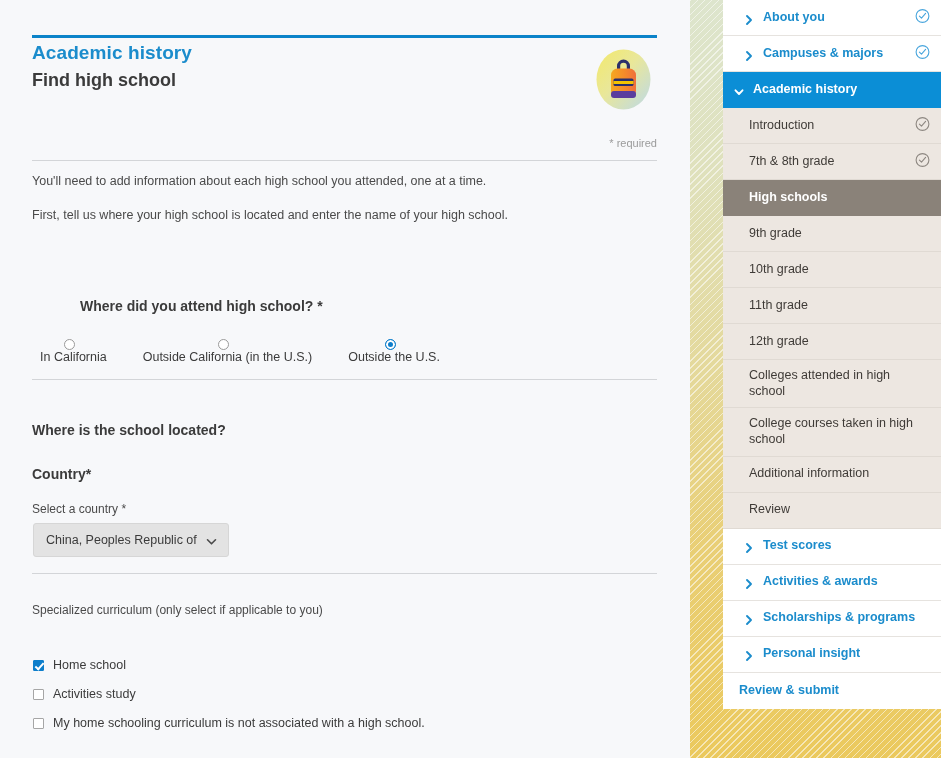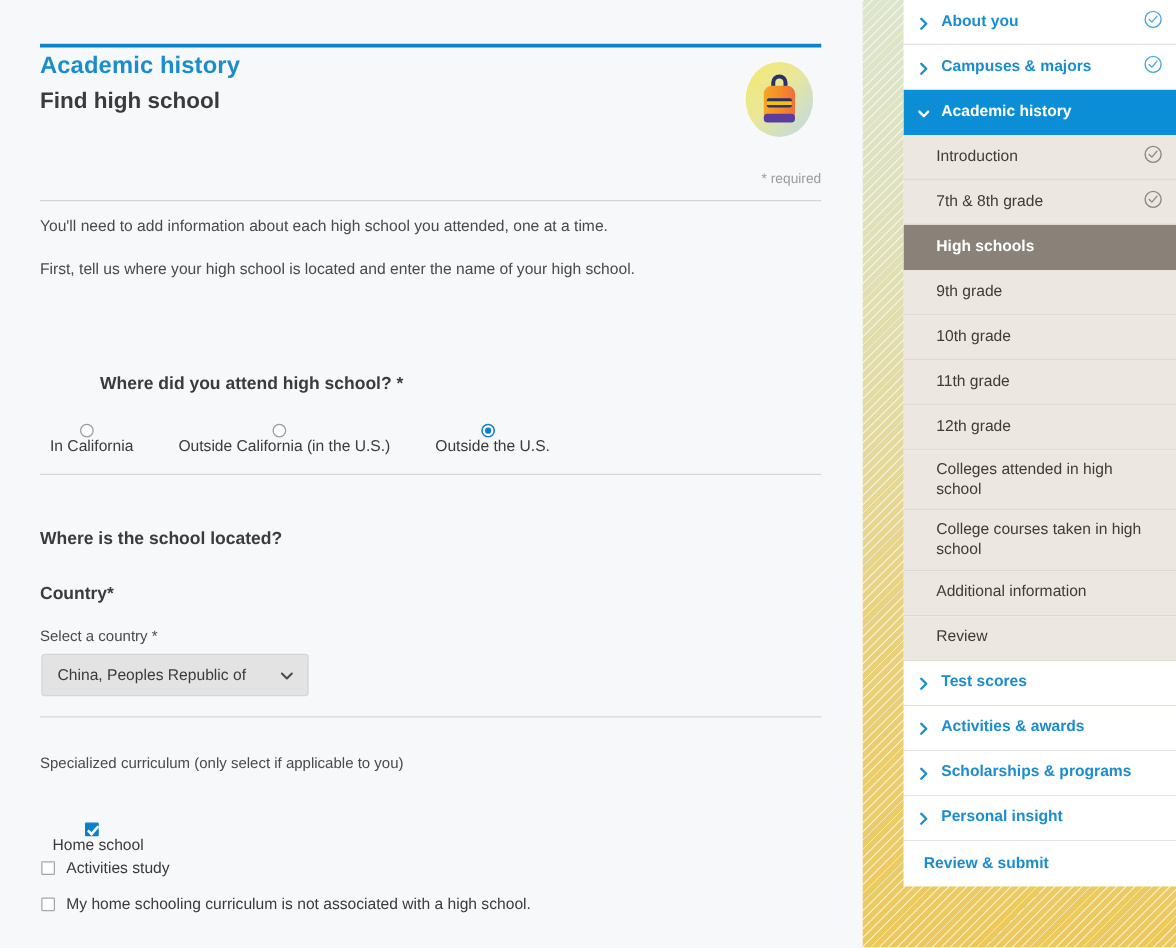--- a/index.html
+++ b/index.html
@@ -77,34 +77,34 @@
     border: 1px solid #0d7ecb; background: #0d7ecb;
     box-shadow: inset 0 0 0 2px #fff;
   }
   .radio-text { font-size: 12.5px; color: #3b3b3b; margin-left: 8px; white-space: nowrap; }
 
   
   .field-label {
     position: absolute; left: 32px; top: 502px; font-size: 12px; color: #4a4a4a;
   }
   .select-box {
-    position: absolute; left: 33px; top: 523px; width: 214px; height: 34px;
+    position: absolute; left: 33px; top: 523px; width: 196px; height: 34px;
     background: #e3e3e3; border: 1px solid #d6d6d6; border-radius: 3px;
     display: flex; align-items: center; justify-content: space-between;
     padding: 0 10px 0 12px;
   }
   .select-value { font-size: 12.5px; color: #3b3b3b; }
   .chev { width: 13px; height: 13px; }
 
   
   .hint {
     position: absolute; left: 32px; top: 603px; font-size: 12px; color: #4a4a4a;
   }
   .cb-row { position: absolute; left: 33px; display: flex; align-items: center; }
-  .cb-row.c1 { top: 658px; flex-direction: column; }
+  .cb-row.c1 { top: 658px; }
   .cb-row.c2 { top: 687px; }
   .cb-row.c3 { top: 716px; }
   .cb-box {
     width: 11px; height: 11px; border: 1px solid #a6a6a6; background: #fff;
     border-radius: 1px; flex: 0 0 auto; position: relative;
   }
   .cb-box.on { background: #0d7ecb; border-color: #0d7ecb; }
   .cb-box.on::after {
     content: ""; position: absolute; left: 3px; top: 0px;
     width: 3px; height: 7px; border: solid #fff; border-width: 0 2px 2px 0;
@@ -115,21 +115,21 @@
   
   .rail {
     position: absolute; left: 723px; top: 0; width: 218px;
     background: #ffffff;
   }
   .nav-item {
     position: relative; display: flex; align-items: center;
     border-bottom: 1px solid #e6e3df;
     min-height: 36px; padding: 8px 12px 8px 12px;
   }
-  .nav-item.top { background: #fff; padding-left: 10px; }
+  .nav-item.top { background: #fff; padding-left: 20px; }
   .nav-item.top .nav-label { color: #1b8ccc; font-weight: bold; font-size: 12.5px; }
   .nav-item.active-group { background: #0b8ed6; border-bottom-color: #0b8ed6; padding-left: 10px; }
   .nav-item.active-group .nav-label { color: #fff; font-weight: bold; font-size: 12.5px; }
   .nav-item.sub { background: #ede7e1; padding-left: 26px; border-bottom-color: #e0dad3; }
   .nav-item.sub .nav-label { color: #3f3b37; font-size: 12.5px; }
   .nav-item.sub.current { background: #8a8279; border-bottom-color: #8a8279; }
   .nav-item.sub.current .nav-label { color: #ffffff; font-weight: bold; }
   .nav-item.plain { background: #fff; padding-left: 16px; border-bottom: none; text-align: right; }
   .nav-item.plain .nav-label { color: #1b8ccc; font-weight: bold; font-size: 12.5px; }
 

